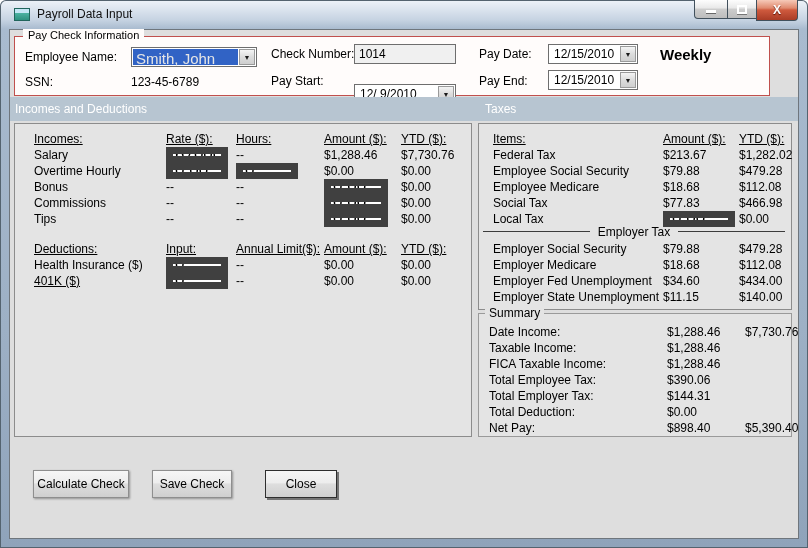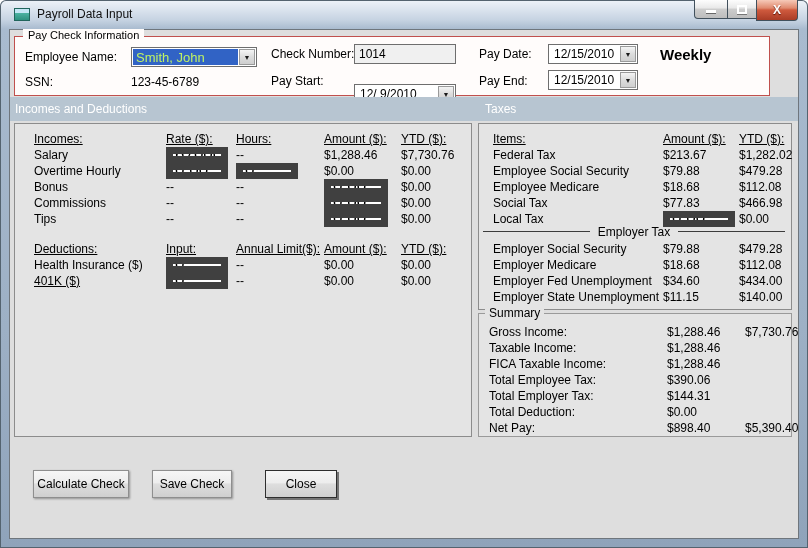--- a/index.html
+++ b/index.html
@@ -50,21 +50,21 @@
   }
   .paycheck-legend {
     position:absolute; top:-8px; left:8px; background:#fffcfb; padding:0 5px; font-size:11px;
   }
   .lbl { position:absolute; white-space:nowrap; }
 
   .combo, .datepick {
     position:absolute; height:20px; background:#fff; border:1px solid #6e6e6e;
     display:flex; align-items:stretch;
   }
-  .combo-text { flex:1; background:#3163c5; color:#bef264; margin:1px 0 1px 1px; padding:1px 0 4px 3px; font-size:13px; }
+  .combo-text { flex:1; background:#3163c5; color:#e5e5e5; margin:1px 0 1px 1px; padding:1px 0 4px 3px; font-size:15px; }
   .dp-text { flex:1; padding:2px 0 0 5px; font-size:12px; }
   .drop-btn {
     width:16px; margin:1px; border:1px solid #9a9a9a;
     background:linear-gradient(180deg,#f4f4f4,#dcdcdc 50%,#cfcfcf);
     display:flex; align-items:center; justify-content:center;
   }
   .arrow { font-size:7px; color:#1a1a1a; line-height:1; }
   .textbox {
     position:absolute; height:20px; border:1px solid #6e6e6e; background:#f0f0f0;
     font-family:inherit; font-size:12px; padding:0 4px;
@@ -311,21 +311,21 @@
         <span class="cell">$11.15</span>
         <span class="cell">$140.00</span>
       </div>
     </div>
   </div>
 
   <div class="panel panel-summary">
     <span class="summary-legend">Summary</span>
     <div class="tbl" style="top:10px;">
       <div class="grid-sum">
-        <span class="cell">Gross Income:</span>
+        <span class="cell">Date Income:</span>
         <span class="cell">$1,288.46</span>
         <span class="cell">$7,730.76</span>
       </div>
       <div class="grid-sum">
         <span class="cell">Taxable Income:</span>
         <span class="cell">$1,288.46</span>
         <span class="cell"></span>
       </div>
       <div class="grid-sum">
         <span class="cell">FICA Taxable Income:</span>

